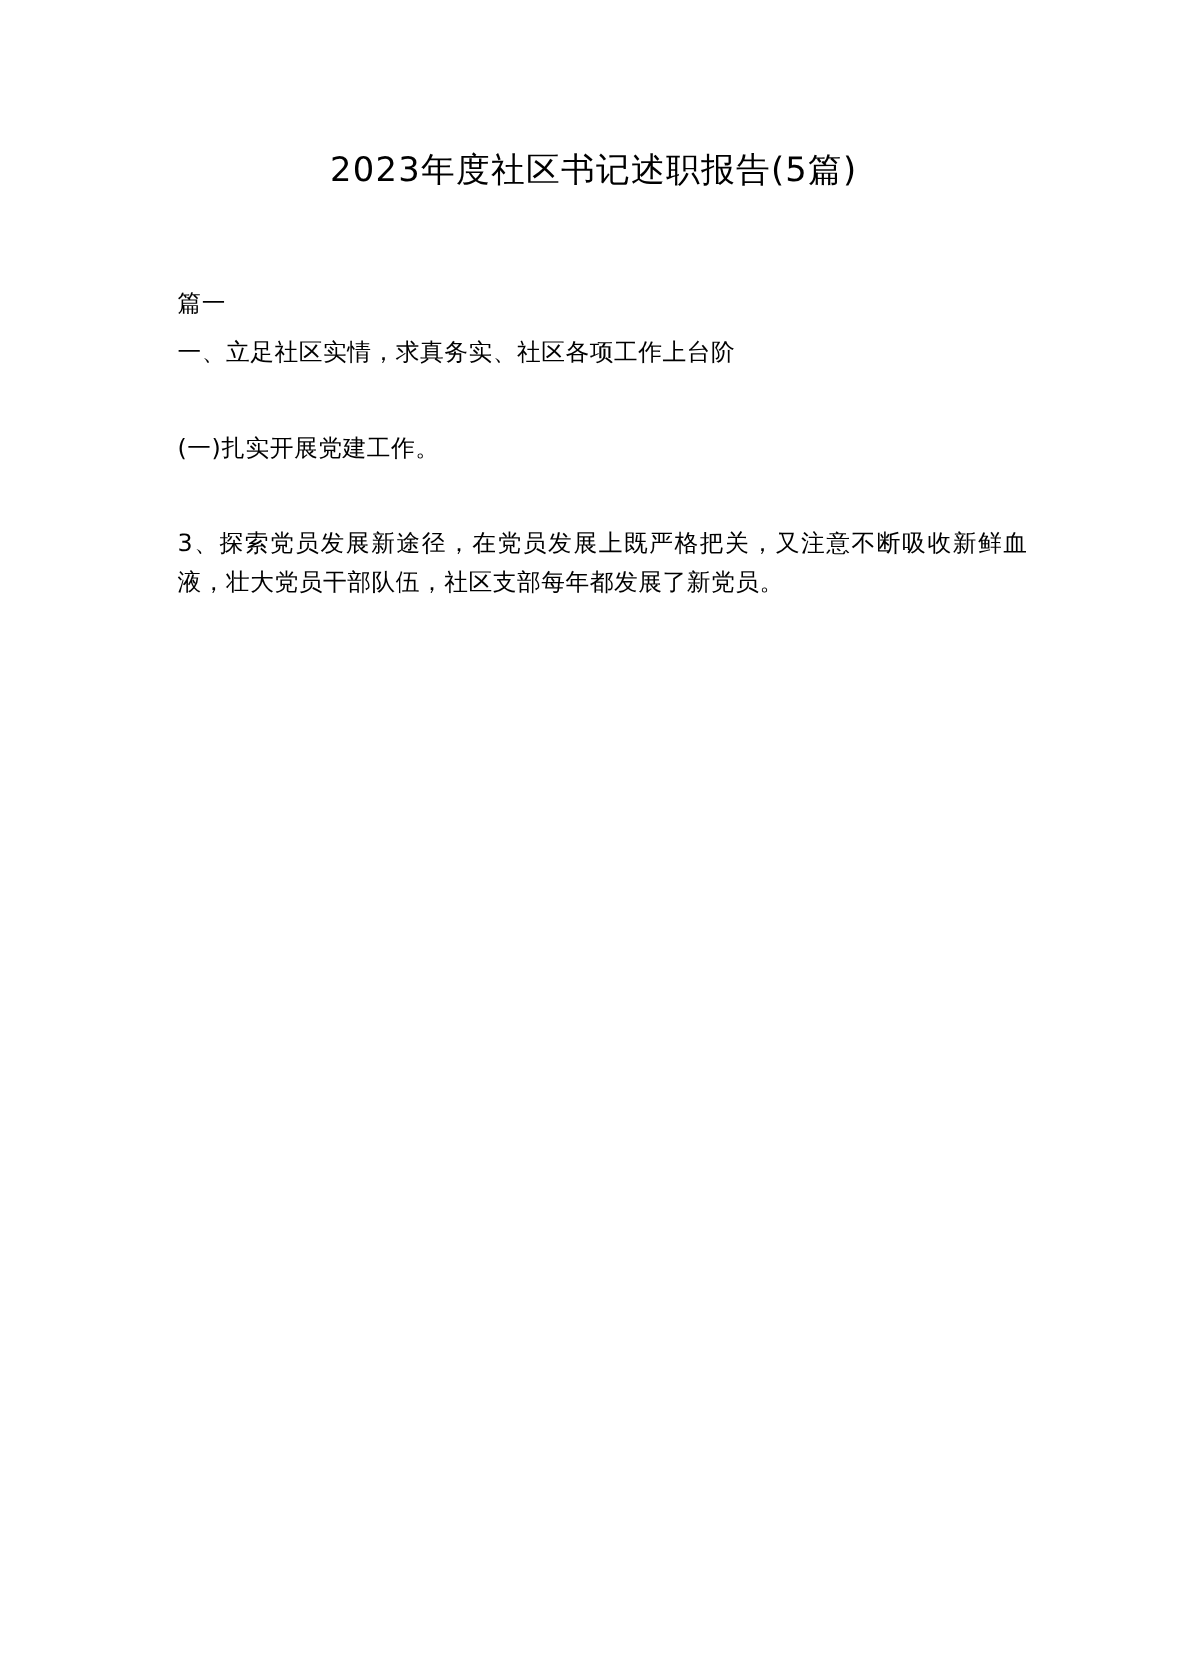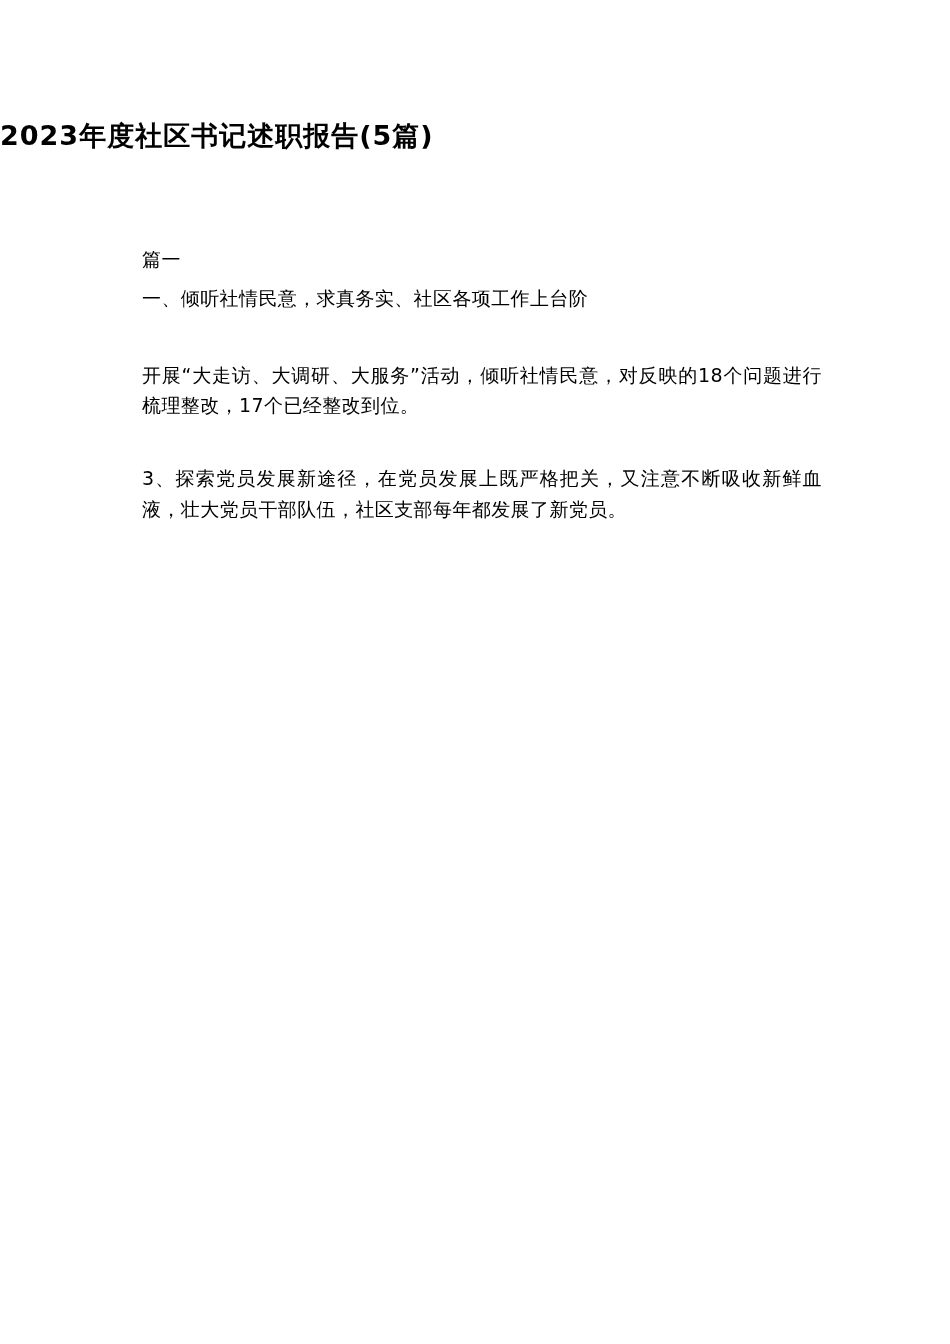--- a/index.html
+++ b/index.html
@@ -22,29 +22,29 @@
     padding: 0;
     background: #ffffff;
   }
   .doc-title {
     margin: 0;
     padding: 0;
     position: absolute;
     top: 118px;
     left: 0;
     right: 0;
-    text-align: left;
+    text-align: center;
     font-size: 27px;
-    font-weight: bold;
+    font-weight: normal;
     letter-spacing: 1px;
     font-family: "DejaVu Sans", "Liberation Sans", sans-serif;
   }
   .body-block {
     position: absolute;
-    top: 244px;
+    top: 228px;
     left: 142px;
     width: 680px;
   }
   .para {
     font-size: 19px;
     line-height: 1.62;
     margin: 0 0 26px 0;
     text-align: justify;
     letter-spacing: 0.4px;
     font-family: "DejaVu Sans", "Liberation Sans", sans-serif;
@@ -63,24 +63,24 @@
 <body>
 
 <div class="page">
 
   <h1 class="doc-title">2023年度社区书记述职报告(5篇)</h1>
 
   <div class="body-block">
 
     <p class="para tight">篇一</p>
 
-    <p class="para gap-xl">一、倾听社情民意，求真务实、社区各项工作上台阶</p>
+    <p class="para gap-xl">一、立足社区实情，求真务实、社区各项工作上台阶</p>
+
+    <p class="para gap-xl">(一)扎实开展党建工作。</p>
 
 
-
-    <p class="para gap-lg">开展“大走访、大调研、大服务”活动，倾听社情民意，对反映的18个问题进行梳理整改，17个已经整改到位。</p>
 
 
 
     <p class="para">3、探索党员发展新途径，在党员发展上既严格把关，又注意不断吸收新鲜血液，壮大党员干部队伍，社区支部每年都发展了新党员。</p>
 
   </div>
 </div>
 
 </body></html>

